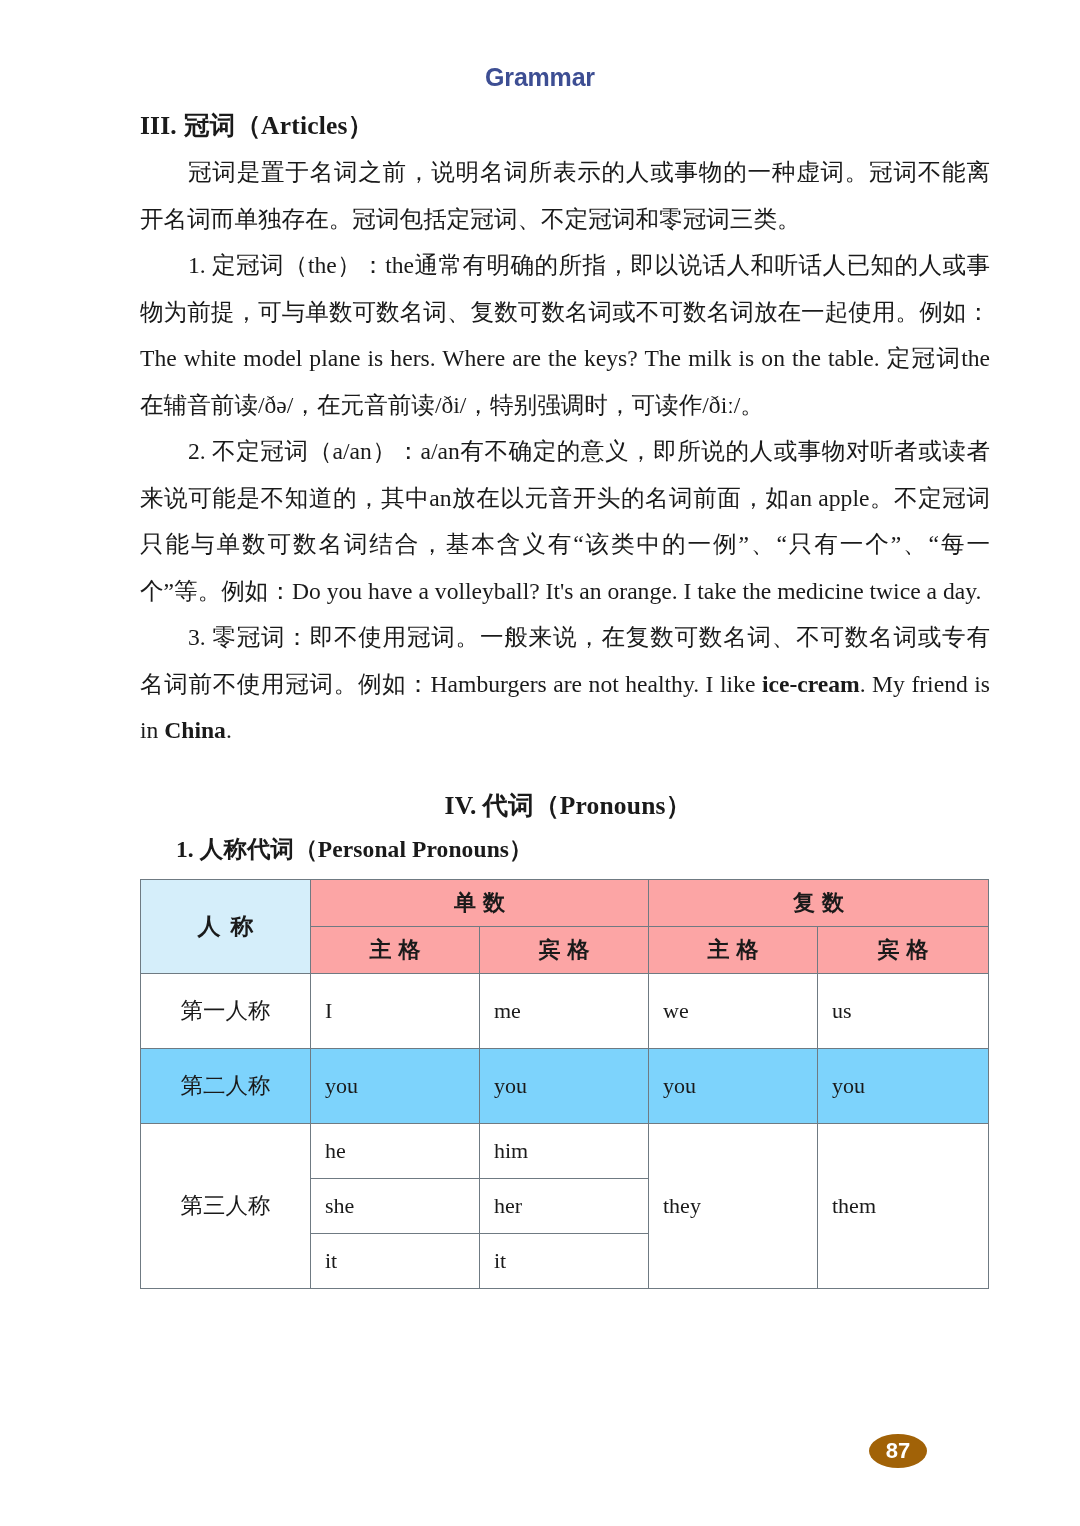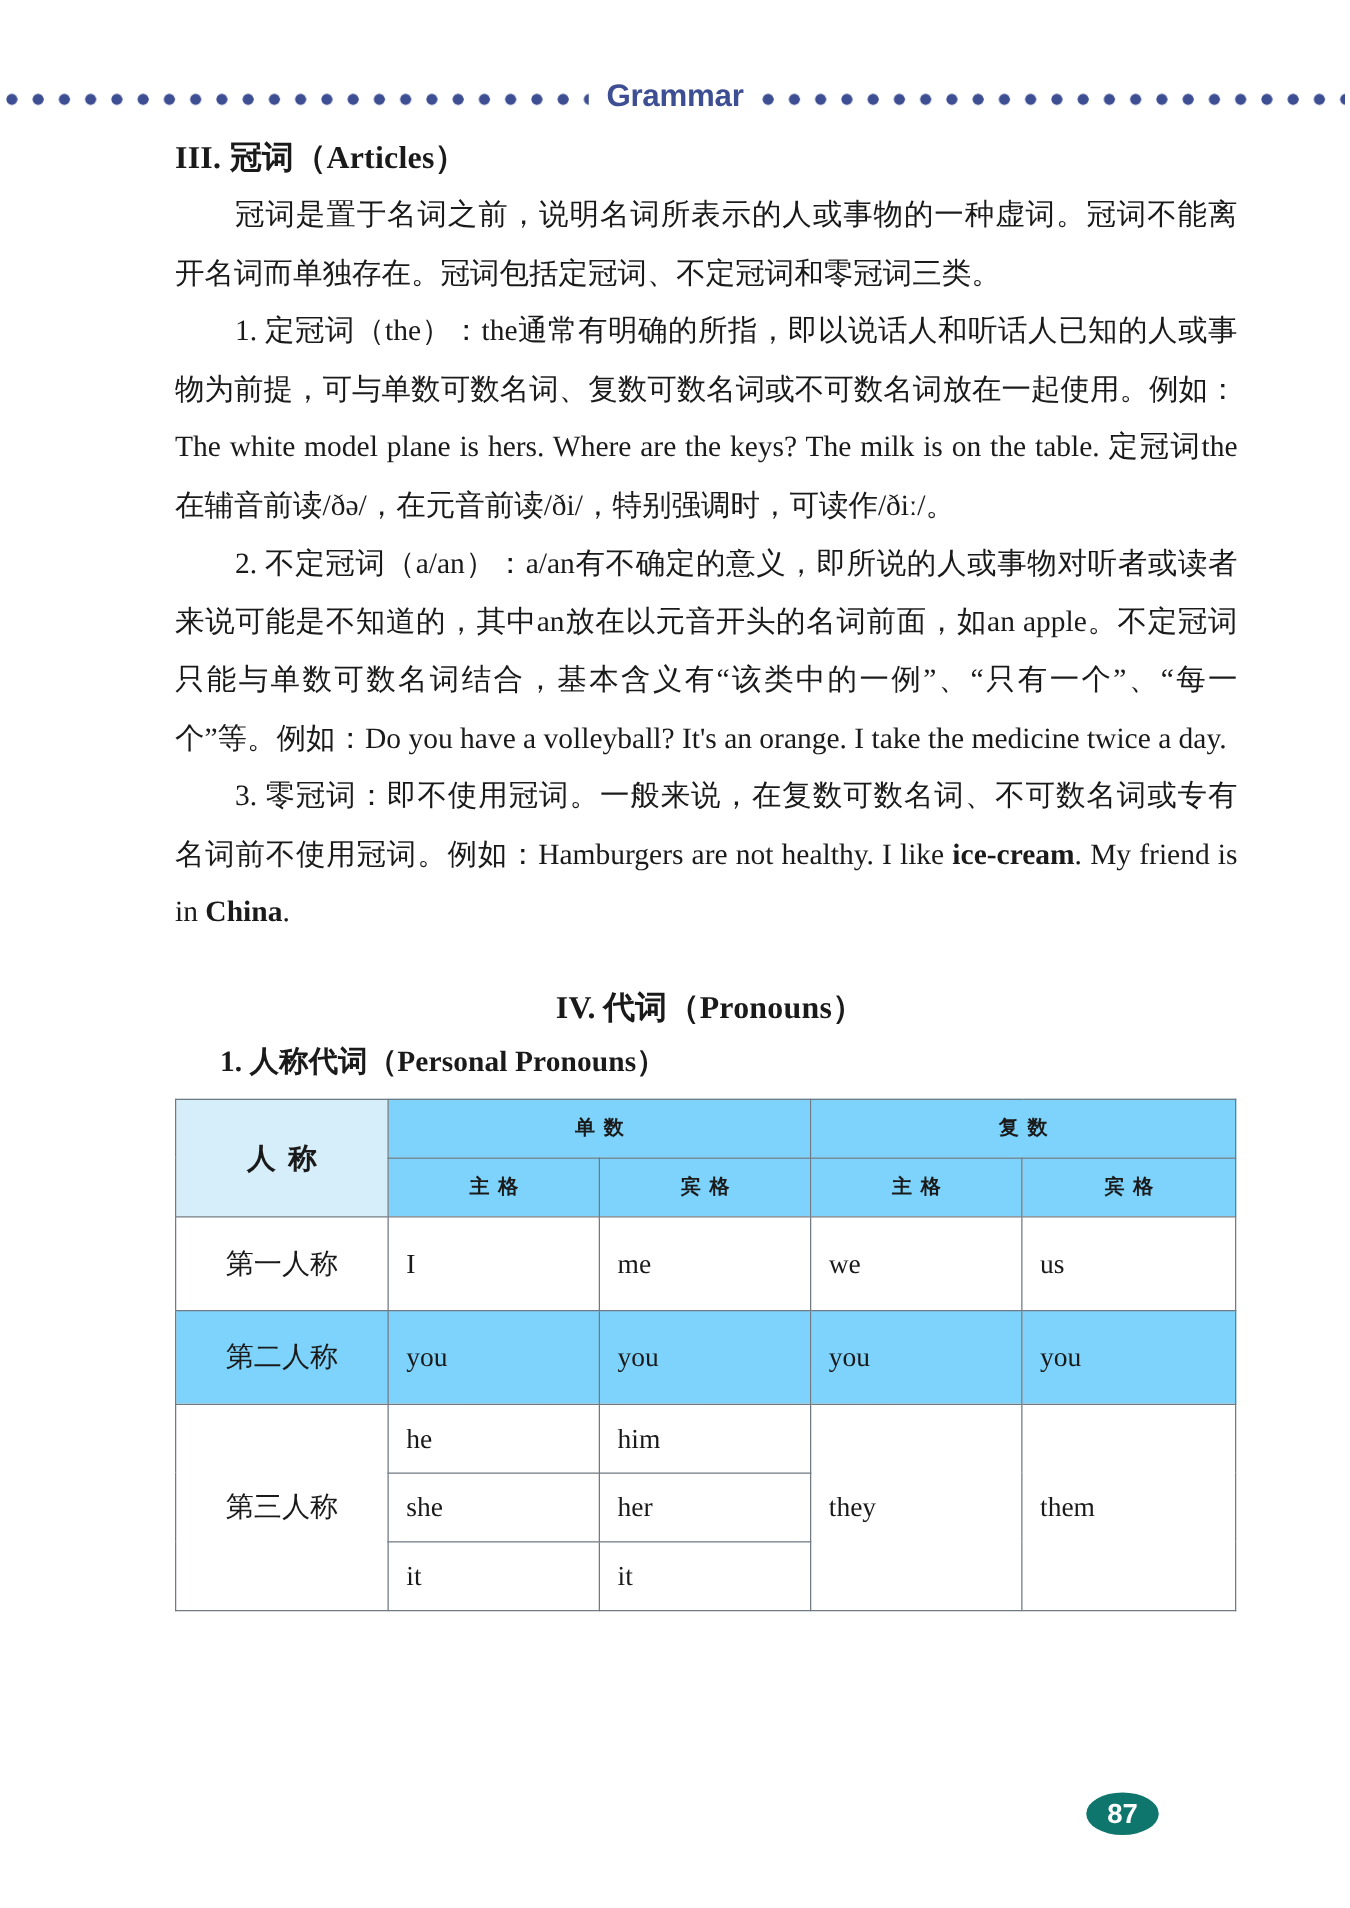--- a/index.html
+++ b/index.html
@@ -55,20 +55,21 @@
   
   .header {
     position: absolute;
     left: 0;
     top: 62px;
     width: 1080px;
     height: 34px;
     display: flex;
     align-items: center;
     z-index: 3;
+    flex-direction: column;
   }
   .dots {
     height: 11px;
     flex: 1 1 auto;
     background-image: radial-gradient(circle at 5.5px 5.5px, #3d4e93 4.2px, rgba(255,255,255,0) 4.6px);
     background-size: 21px 11px;
     background-repeat: repeat-x;
   }
   .dots-left { margin-left: 4px; }
   .dots-right { margin-right: 4px; }
@@ -134,27 +135,27 @@
   }
   .ptable td {
     border: 1px solid #6f7a82;
     height: 46px;
     font-size: 22px;
     padding: 0 0 0 14px;
     vertical-align: middle;
     background: #ffffff;
   }
   .ptable td.hd {
-    background: #7dd3fc;
+    background: #fca5a5;
     text-align: center;
     font-weight: 700;
     padding: 0;
     letter-spacing: 7px;
     text-indent: 7px;
-    font-size: 16px;
+    font-size: 22px;
   }
   .ptable td.hd-person {
     background: #d5eefa;
     text-align: center;
     font-weight: 700;
     padding: 16px;
     letter-spacing: 10px;
     text-indent: 10px;
     font-size: 23px;
   }
@@ -170,21 +171,21 @@
   .ptable td.h70 { height: 47px; }
 
   
   .pagenum {
     position: absolute;
     left: 869px;
     top: 1434px;
     width: 58px;
     height: 34px;
     border-radius: 50%;
-    background: #0f766e;
+    background: #a16207;
     color: #ffffff;
     font-family: "Liberation Sans", "DejaVu Sans", sans-serif;
     font-weight: 700;
     font-size: 22px;
     line-height: 34px;
     text-align: center;
     z-index: 3;
   }
 </style>
 </head>

